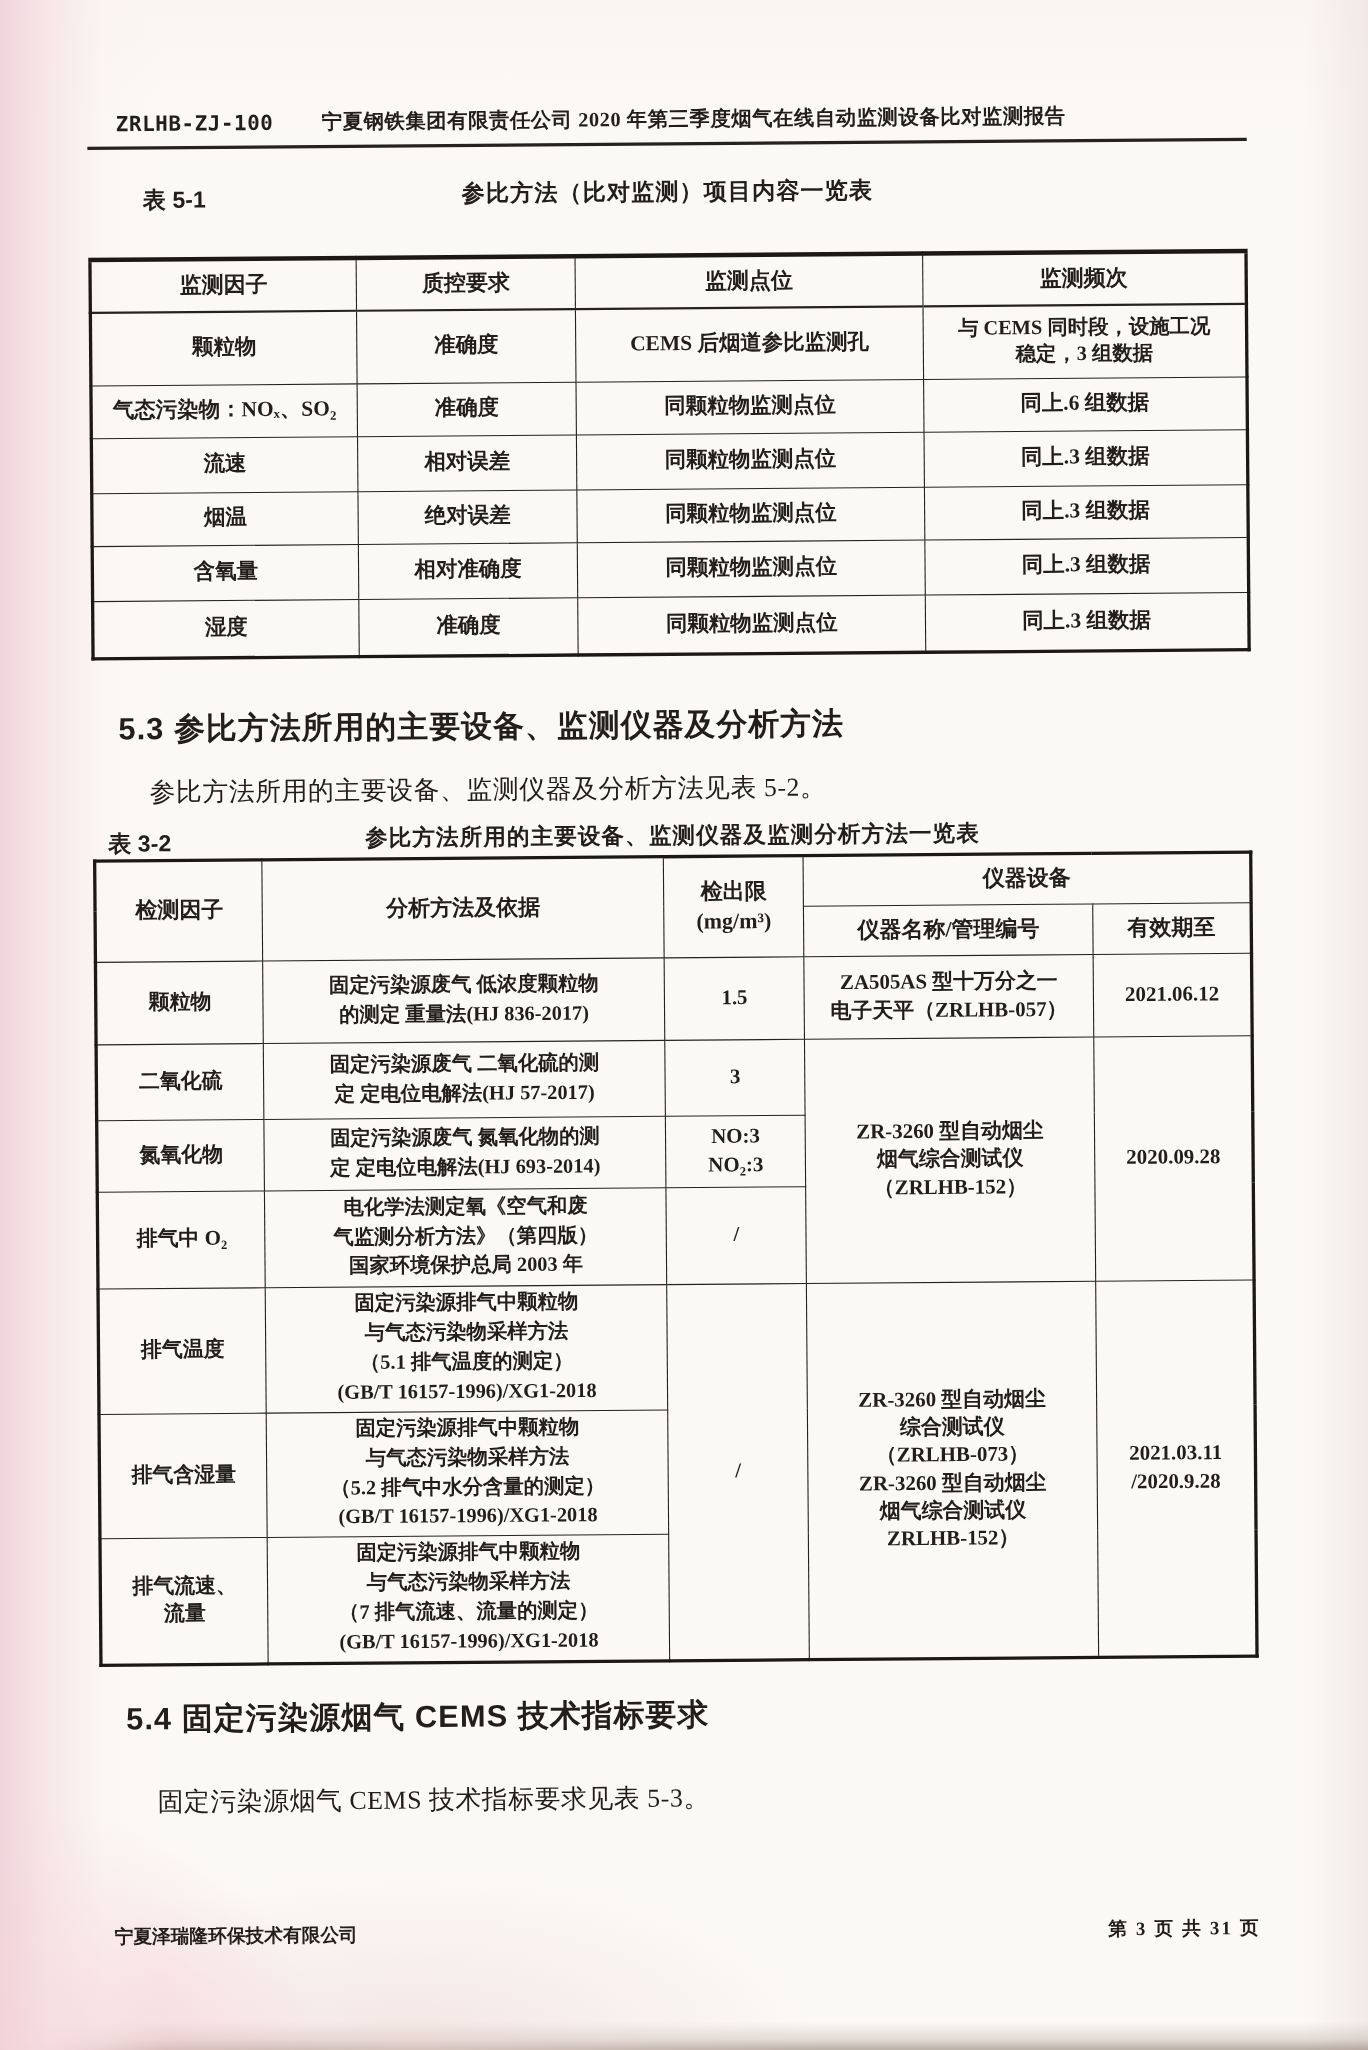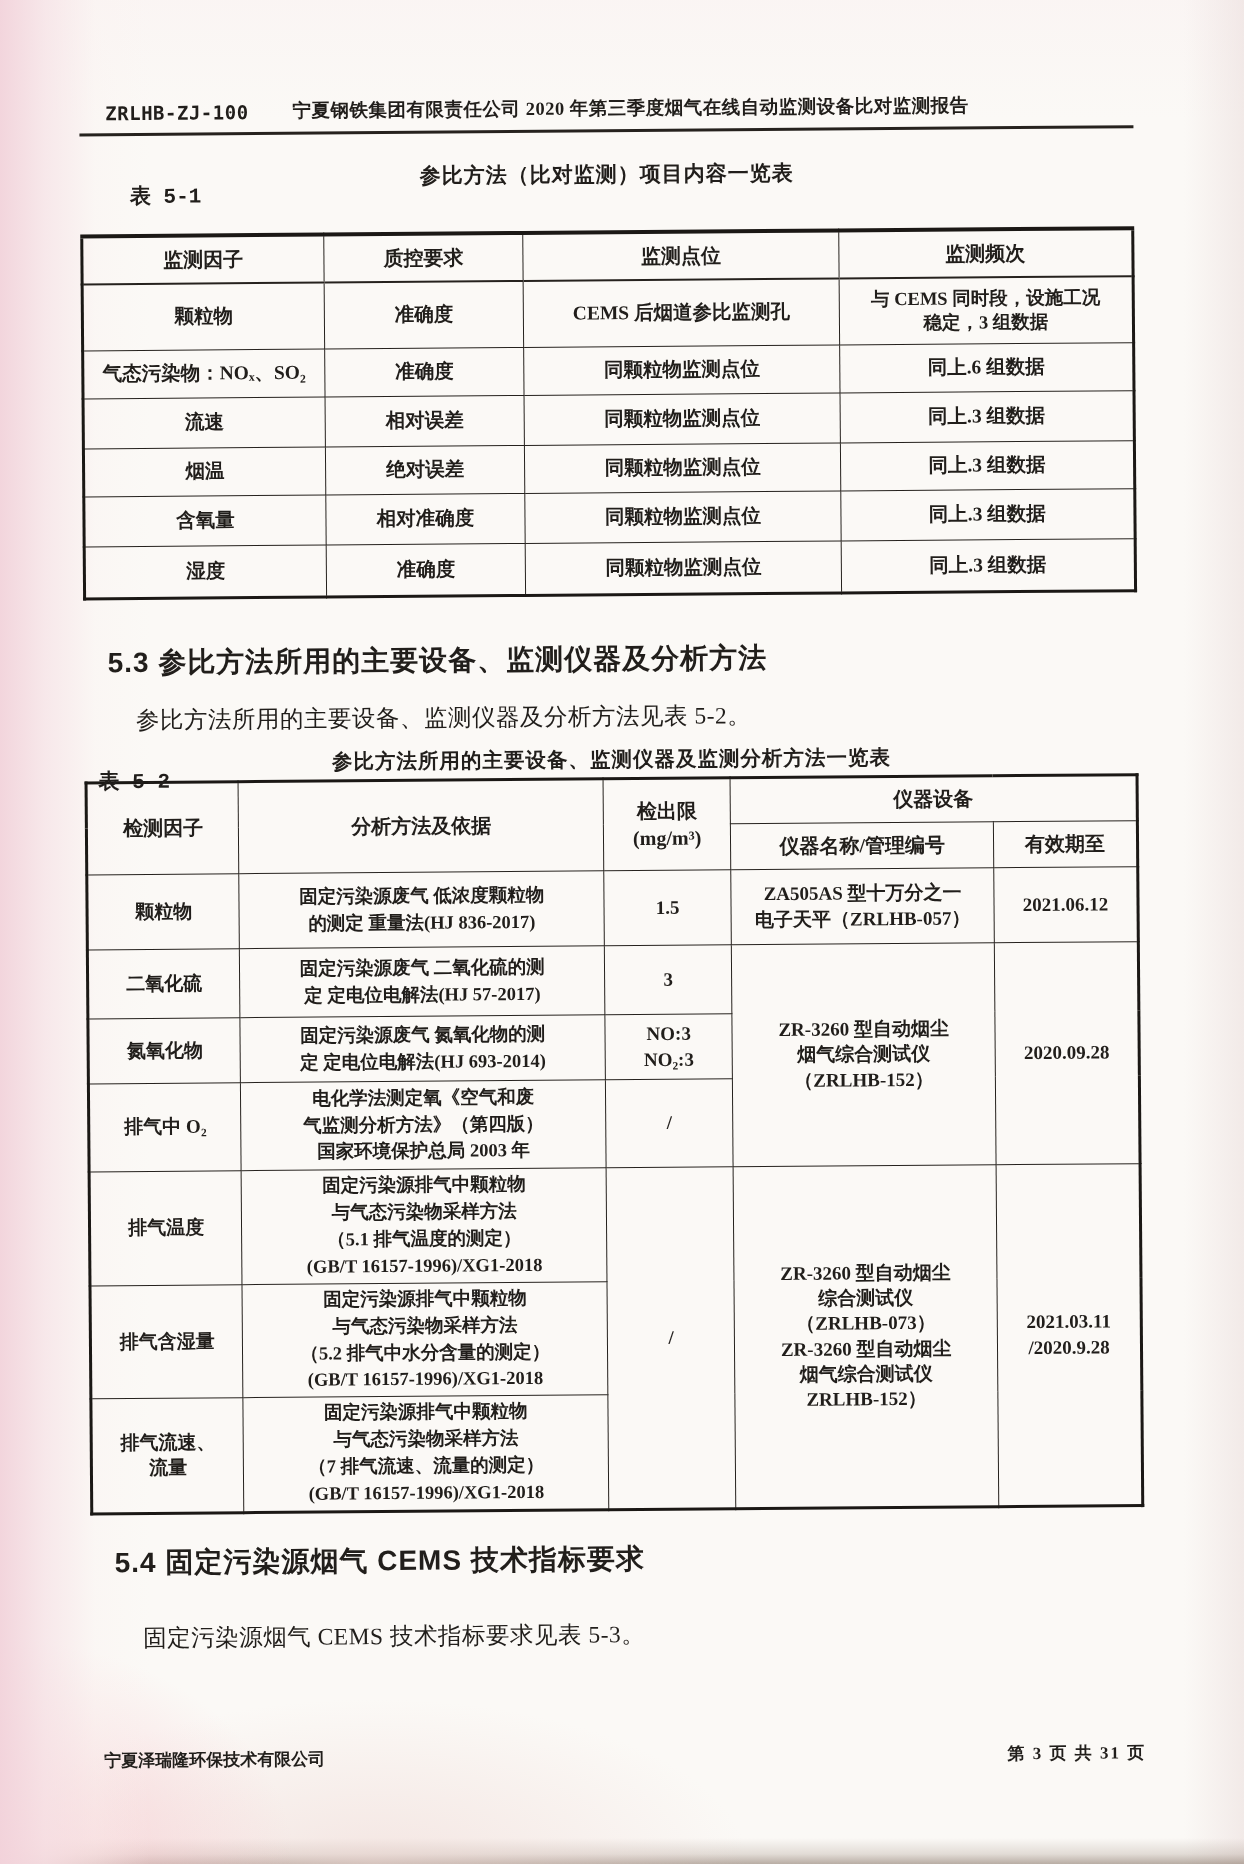--- a/index.html
+++ b/index.html
@@ -24,21 +24,21 @@
   .tilt{position:absolute;inset:0;transform:rotate(-0.45deg);transform-origin:52% 45%;}
   .content{position:absolute;left:85px;top:95px;width:1054px;}
 
   
   .doc-header{display:flex;align-items:flex-end;gap:44px;padding:0 0 9px 26px;border-bottom:3px solid #26221e;}
   .doc-code{font-size:19px;font-weight:700;letter-spacing:.5px;font-family:"DejaVu Sans Mono","Liberation Mono",monospace;}
   .doc-title{font-size:18.5px;font-weight:700;letter-spacing:.5px;}
 
   
   .cap-row{position:relative;height:32px;}
-  .cap-label{position:absolute;left:0;top:18px;font-size:21px;font-weight:700;font-family:Liberation Mono, monospace;}
+  .cap-label{position:absolute;left:0;top:4px;font-size:21px;font-weight:700;font-family:Liberation Sans, sans-serif;}
   .cap-text{position:absolute;left:0;right:0;text-align:center;top:0;font-size:21px;font-weight:700;font-family:"Liberation Sans","DejaVu Sans",sans-serif;letter-spacing:1px;}
   .cap1{margin-top:28px;}
   .cap1 .cap-label{left:50px;}
   .cap2{margin-top:13px;height:30px;}
   .cap2 .cap-label{left:14px;}
   .cap2 .cap-text{font-size:20.5px;}
 
   
   table{border-collapse:collapse;width:100%;table-layout:fixed;}
   table.t1{margin-top:38px;border:3px solid #1b1815;border-top-width:4px;}
@@ -133,21 +133,21 @@
         <td>同颗粒物监测点位</td>
         <td>同上.3 组数据</td>
       </tr>
     </tbody>
       </table>
 
     <div class="sec-heading h53">5.3 参比方法所用的主要设备、监测仪器及分析方法</div>
     <div class="para p53">参比方法所用的主要设备、监测仪器及分析方法见表 5-2。</div>
 
     <div class="cap-row cap2">
-      <span class="cap-label">表 5-2</span>
+      <span class="cap-label">表 3-2</span>
       <span class="cap-text">参比方法所用的主要设备、监测仪器及监测分析方法一览表</span>
     </div>
 
     <table class="t2">
       <colgroup>
           <col style="width:14.5%">
           <col style="width:34.7%">
           <col style="width:12.1%">
           <col style="width:25%">
           <col style="width:13.7%">

